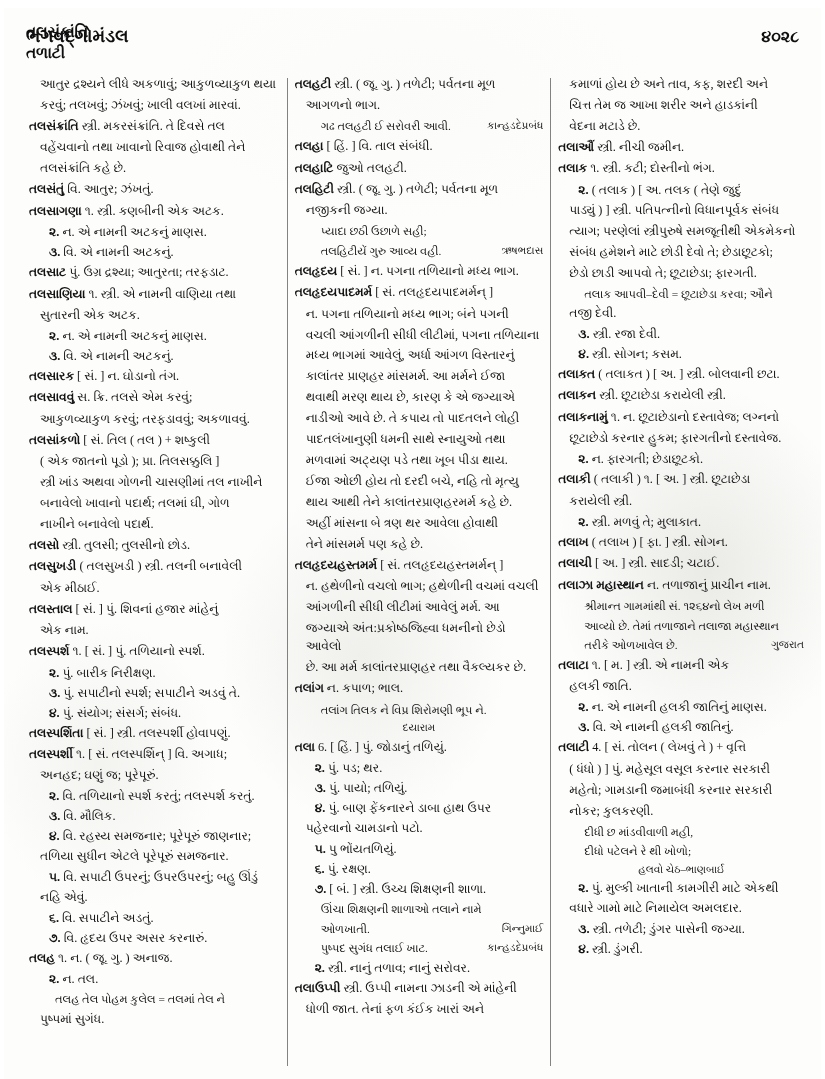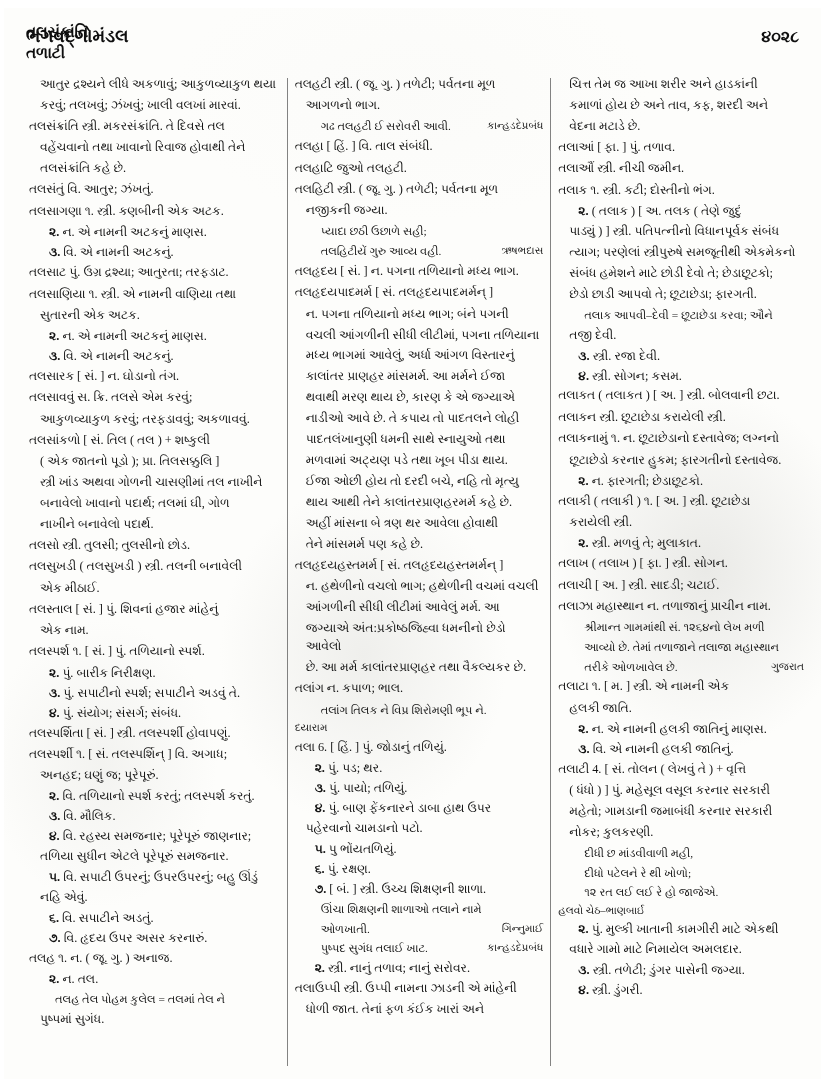--- a/index.html
+++ b/index.html
@@ -96,21 +96,21 @@
   }
 
   
   .entry {
     margin: 0 0 3.5px 0;
     text-indent: 0;
     padding-left: 11px;
   }
   .entry > .hw { margin-left: -11px; }
   .hw {
-    font-weight: normal;
+    font-weight: bold;
     letter-spacing: -0.1px;
   }
   .sense {
     padding-left: 20px;
     margin: 0 0 2px 0;
   }
   .sense .num { font-weight: bold; }
   .cont {
     padding-left: 11px;
     margin: 0 0 3px 0;
@@ -120,21 +120,21 @@
     margin: 0 0 3px 0;
     font-size: 11.4px;
     position: relative;
   }
   .cite {
     float: right;
     font-size: 10.6px;
     padding-left: 8px;
   }
   .cite-line {
-    text-align: left;
+    text-align: center;
     font-size: 10.6px;
     margin: -1px 0 3px 0;
   }
   .clearfix::after { content: ""; display: block; clear: both; }
 
   
   .col { text-rendering: optimizeLegibility; }
 </style>
 </head>
 <body>
@@ -242,24 +242,23 @@
         <div class="sense clearfix"><span class="num">૭.</span> <span>[ બં. ] સ્ત્રી. ઉચ્ચ શિક્ષણની શાળા.</span></div>
         <div class="quote clearfix"><span>ઊંચા  શિક્ષણની  શાળાઓ  તલાને  નામે</span></div>
         <div class="quote clearfix"><span class="cite">ગિન્નુમાઈ</span><span>ઓળખાતી.</span></div>
         <div class="quote clearfix"><span class="cite">કાન્હડદેપ્રબંધ</span><span>પુષ્પદ સુગંધ તલાઈ ખાટ.</span></div>
         <div class="sense clearfix"><span class="num">૨.</span> <span>સ્ત્રી. નાનું તળાવ; નાનું સરોવર.</span></div>
         <div class="entry clearfix"><span class="hw">તલાઉપ્પી</span> <span>સ્ત્રી. ઉપ્પી નામના ઝાડની એ માંહેની</span></div>
         <div class="cont">ધોળી  જાત. તેનાં  ફળ કંઈક ખારાં અને</div>
       </div>
     <div class="rule"></div>
     <div class="col col-3">
+        <div class="cont">કમાળાં હોય છે અને તાવ, કફ, શરદી અને</div>
         <div class="cont">ચિત્ત તેમ જ આખા શરીર અને હાડકાંની</div>
-        <div class="cont">કમાળાં હોય છે અને તાવ, કફ, શરદી અને</div>
         <div class="cont">વેદના મટાડે છે.</div>
-        <div class="entry clearfix"><span class="hw">તલાઆં</span> <span>[ ફા. ] પું. તળાવ.</span></div>
         <div class="entry clearfix"><span class="hw">તલાઔં</span> <span>સ્ત્રી. નીચી જમીન.</span></div>
         <div class="entry clearfix"><span class="hw">તલાક</span> <span>૧. સ્ત્રી. કટી; દોસ્તીનો ભંગ.</span></div>
         <div class="sense clearfix"><span class="num">૨.</span> <span>( તલાક )  [ અ.  તલક  ( તેણે  જુદું</span></div>
         <div class="cont">પાડ્યું ) ] સ્ત્રી. પતિપત્નીનો વિધાનપૂર્વક સંબંધ</div>
         <div class="cont">ત્યાગ;  પરણેલાં સ્ત્રીપુરુષે સમજૂતીથી એકમેકનો</div>
         <div class="cont">સંબંધ હમેશને માટે છોડી દેવો તે; છેડાછૂટકો;</div>
         <div class="cont">છેડો છાડી આપવો તે; છૂટાછેડા; ફારગતી.</div>
         <div class="quote clearfix"><span>તલાક આપવી–દેવી = છૂટાછેડા કરવા; ઔને</span></div>
         <div class="cont">તજી દેવી.</div>
         <div class="sense clearfix"><span class="num">૩.</span> <span>સ્ત્રી. રજા દેવી.</span></div>
@@ -281,21 +280,20 @@
         <div class="entry clearfix"><span class="hw">તલાટા</span> <span>૧. [ મ. ] સ્ત્રી. એ નામની એક</span></div>
         <div class="cont">હલકી જાતિ.</div>
         <div class="sense clearfix"><span class="num">૨.</span> <span>ન. એ નામની હલકી જાતિનું માણસ.</span></div>
         <div class="sense clearfix"><span class="num">૩.</span> <span>વિ. એ નામની હલકી જાતિનું.</span></div>
         <div class="entry clearfix"><span class="hw">તલાટી</span> <span>4. [ સં. તોલન ( લેખવું તે ) + વૃત્તિ</span></div>
         <div class="cont">( ધંધો ) ] પું. મહેસૂલ વસૂલ કરનાર સરકારી</div>
         <div class="cont">મહેતો; ગામડાની જમાબંધી કરનાર સરકારી</div>
         <div class="cont">નોકર; કુલકરણી.</div>
         <div class="quote clearfix"><span>દીધી છ માંડવીવાળી મહી,</span></div>
         <div class="quote clearfix"><span>દીધો પટેલને રે થી ખોળો;</span></div>
-        <div class="quote clearfix"><span>૧૨ રત લઈ લઈ રે હો જાજેએ.</span></div>
         <div class="cite-line">હલવો  ચેઠ–ભાણબાર્ઇ</div>
         <div class="sense clearfix"><span class="num">૨.</span> <span>પું. મુલ્કી ખાતાની કામગીરી માટે એકથી</span></div>
         <div class="cont">વધારે ગામો માટે નિમાયેલ અમલદાર.</div>
         <div class="sense clearfix"><span class="num">૩.</span> <span>સ્ત્રી. તળેટી; ડુંગર પાસેની જગ્યા.</span></div>
         <div class="sense clearfix"><span class="num">૪.</span> <span>સ્ત્રી. ડુંગરી.</span></div>
       </div>
   </div>
 
 </div>
 

